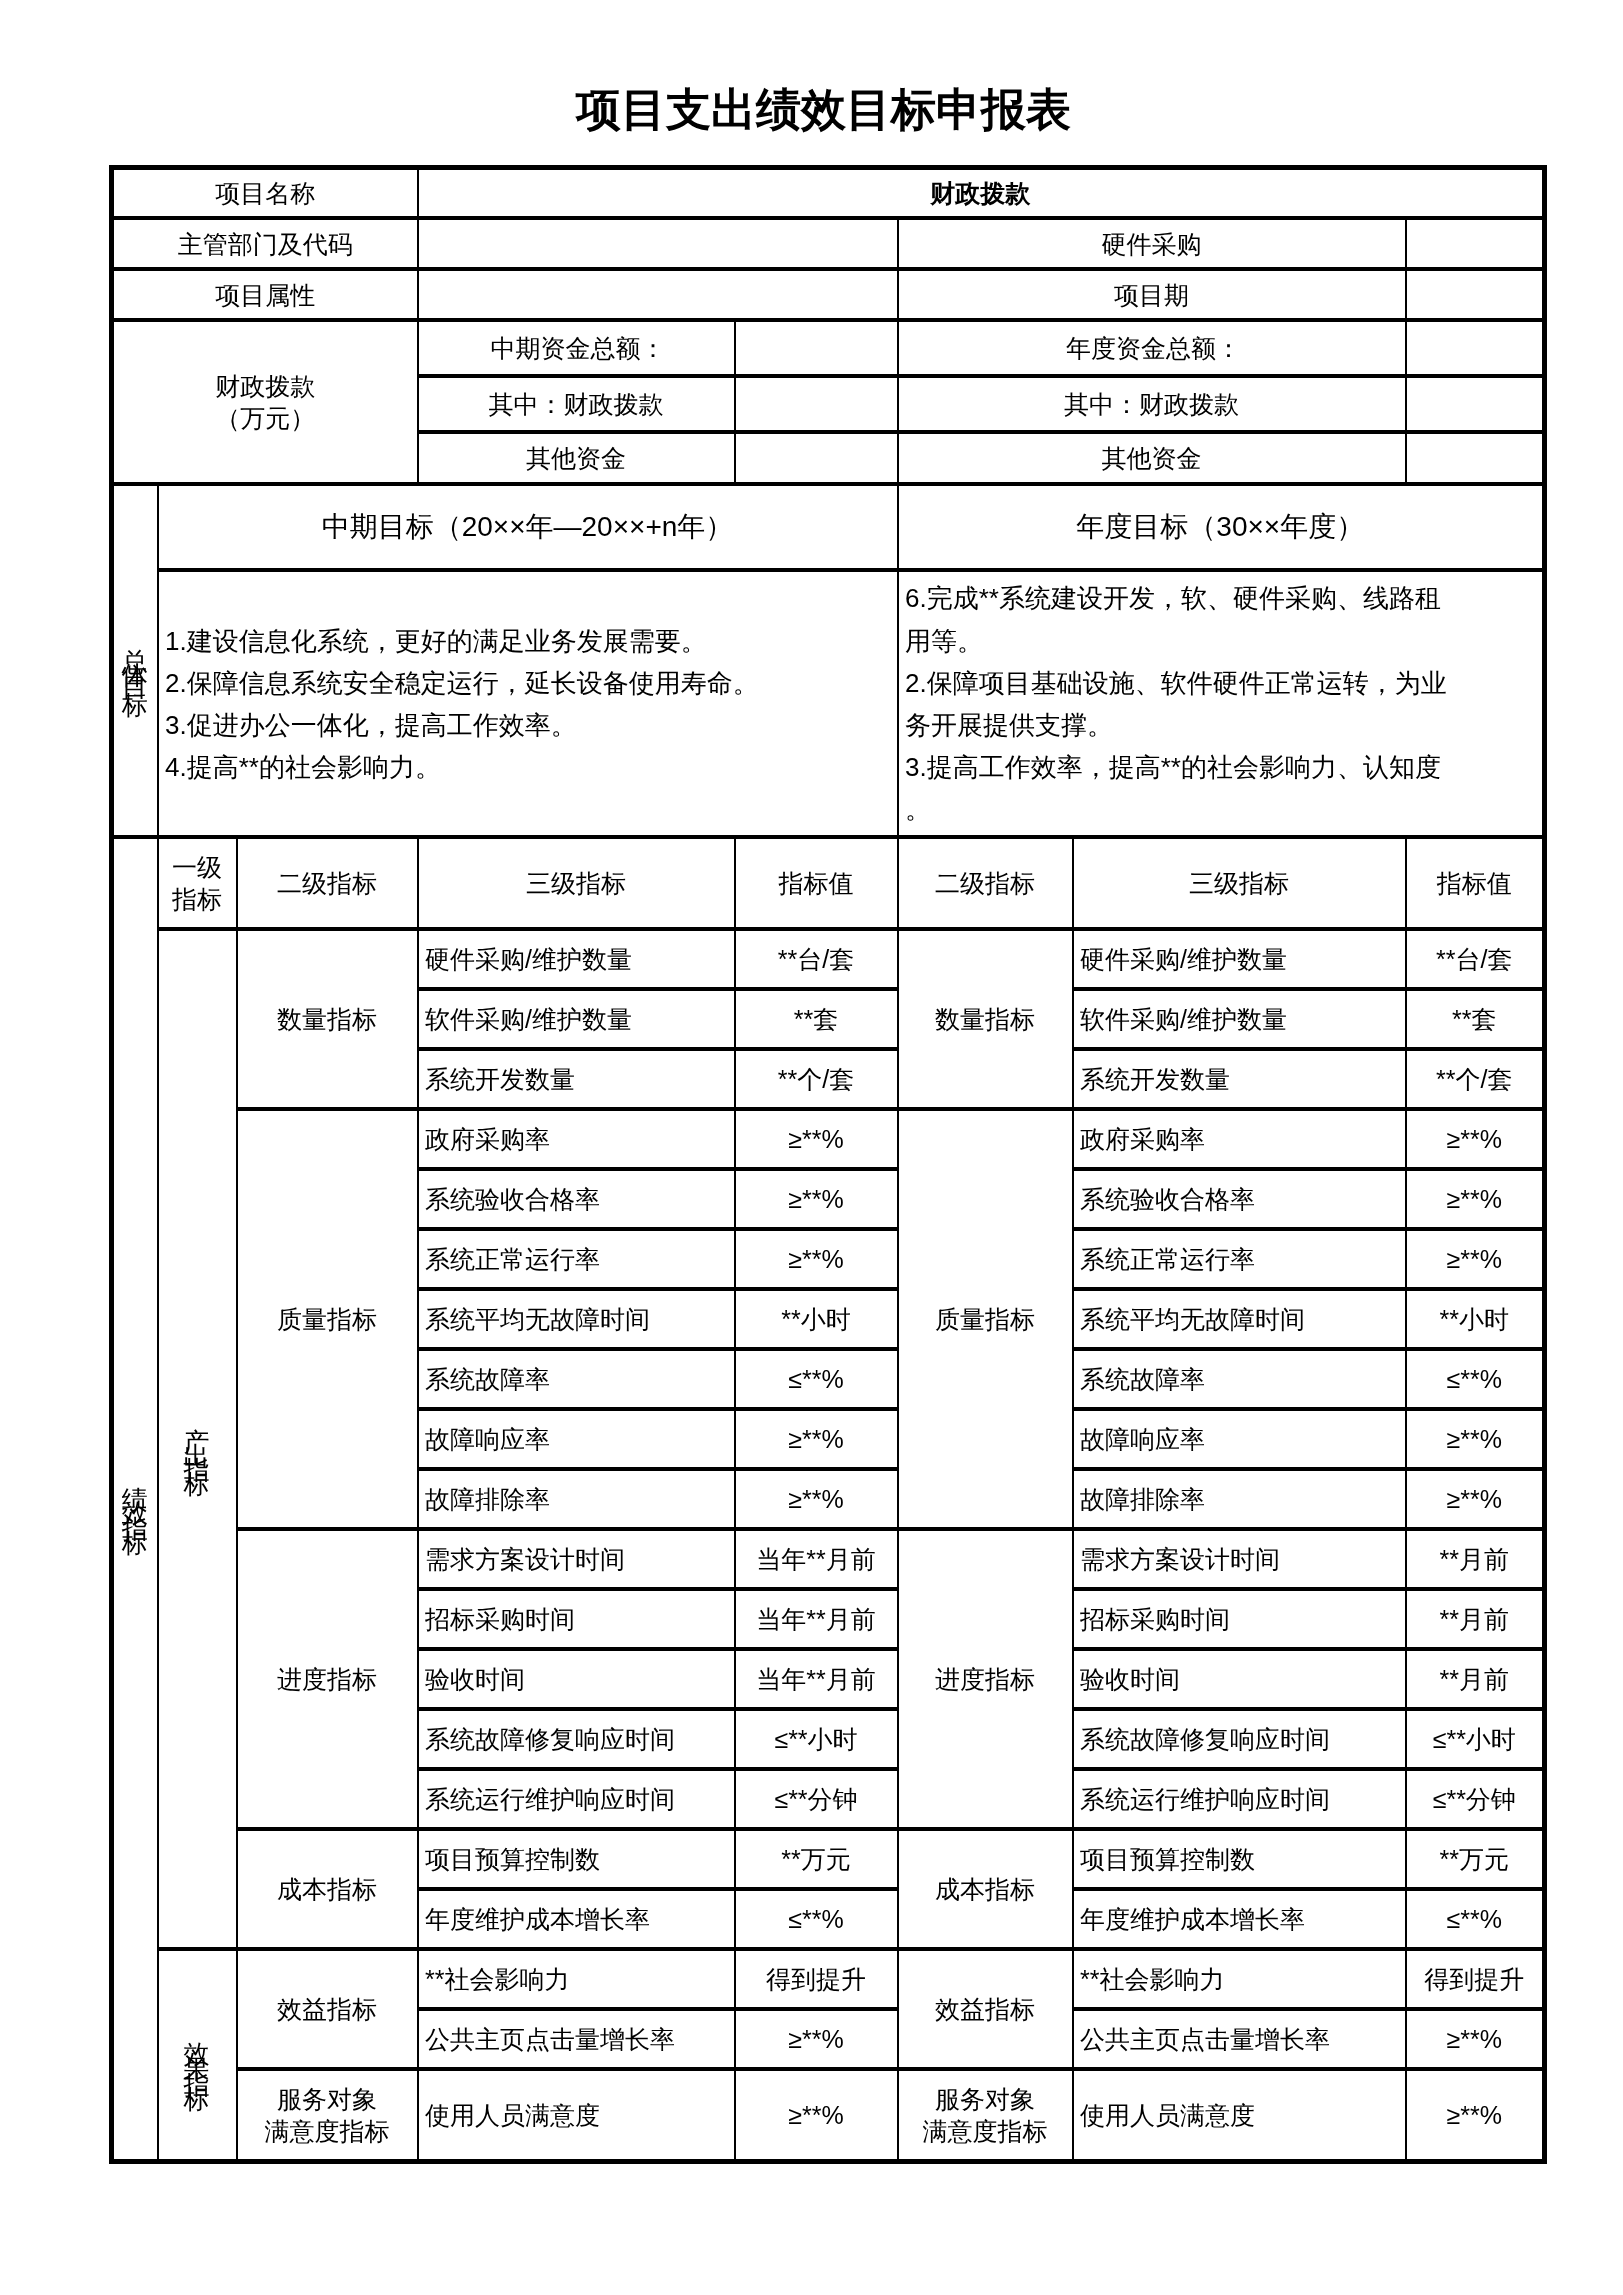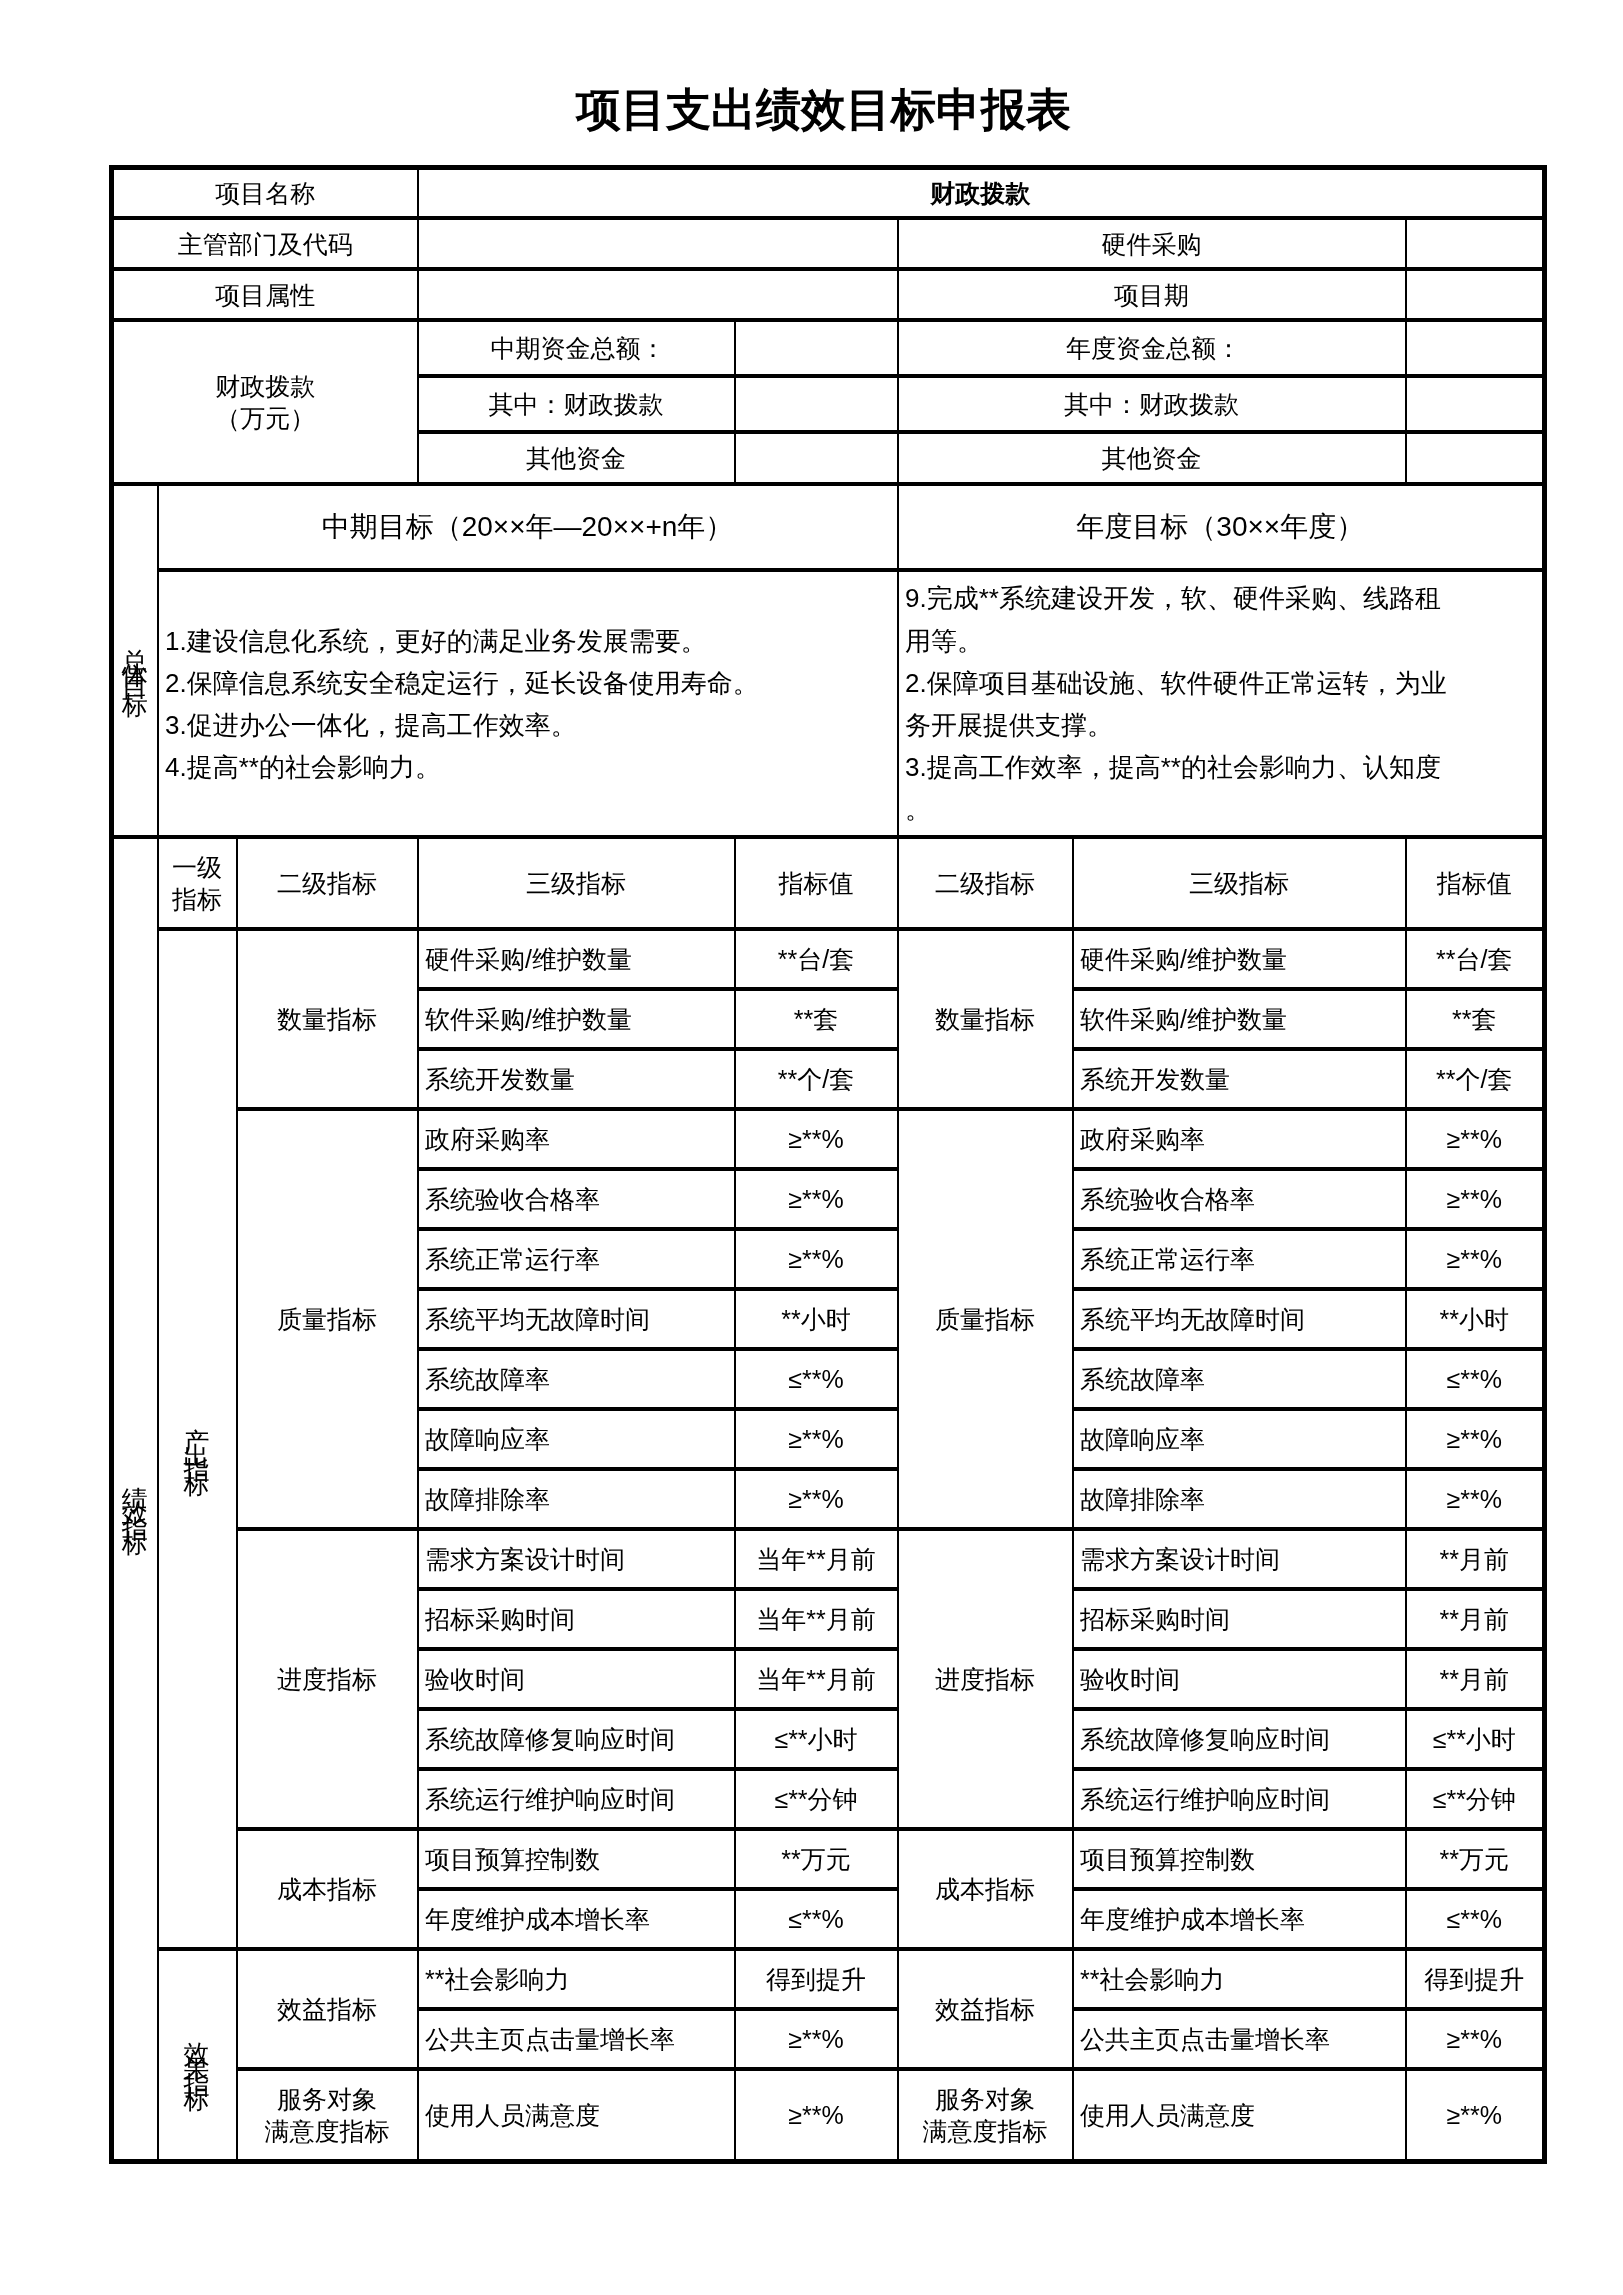--- a/index.html
+++ b/index.html
@@ -91,21 +91,21 @@
       <td colspan="3" class="ghead">年度目标（30××年度）</td>
     </tr>
     <tr style="height:252px">
       <td colspan="4" class="gbody">
         <div class="goal-item">1.建设信息化系统，更好的满足业务发展需要。</div>
         <div class="goal-item">2.保障信息系统安全稳定运行，延长设备使用寿命。</div>
         <div class="goal-item">3.促进办公一体化，提高工作效率。</div>
         <div class="goal-item">4.提高**的社会影响力。</div>
       </td>
       <td colspan="3" class="gbody">
-        <div class="goal-item">9.完成**系统建设开发，软、硬件采购、线路租
+        <div class="goal-item">6.完成**系统建设开发，软、硬件采购、线路租
 用等。</div>
         <div class="goal-item">2.保障项目基础设施、软件硬件正常运转，为业
 务开展提供支撑。</div>
         <div class="goal-item">3.提高工作效率，提高**的社会影响力、认知度
 。</div>
       </td>
     </tr>
 
     <tr style="height:92px">
       <td rowspan="21" class="vcell">

